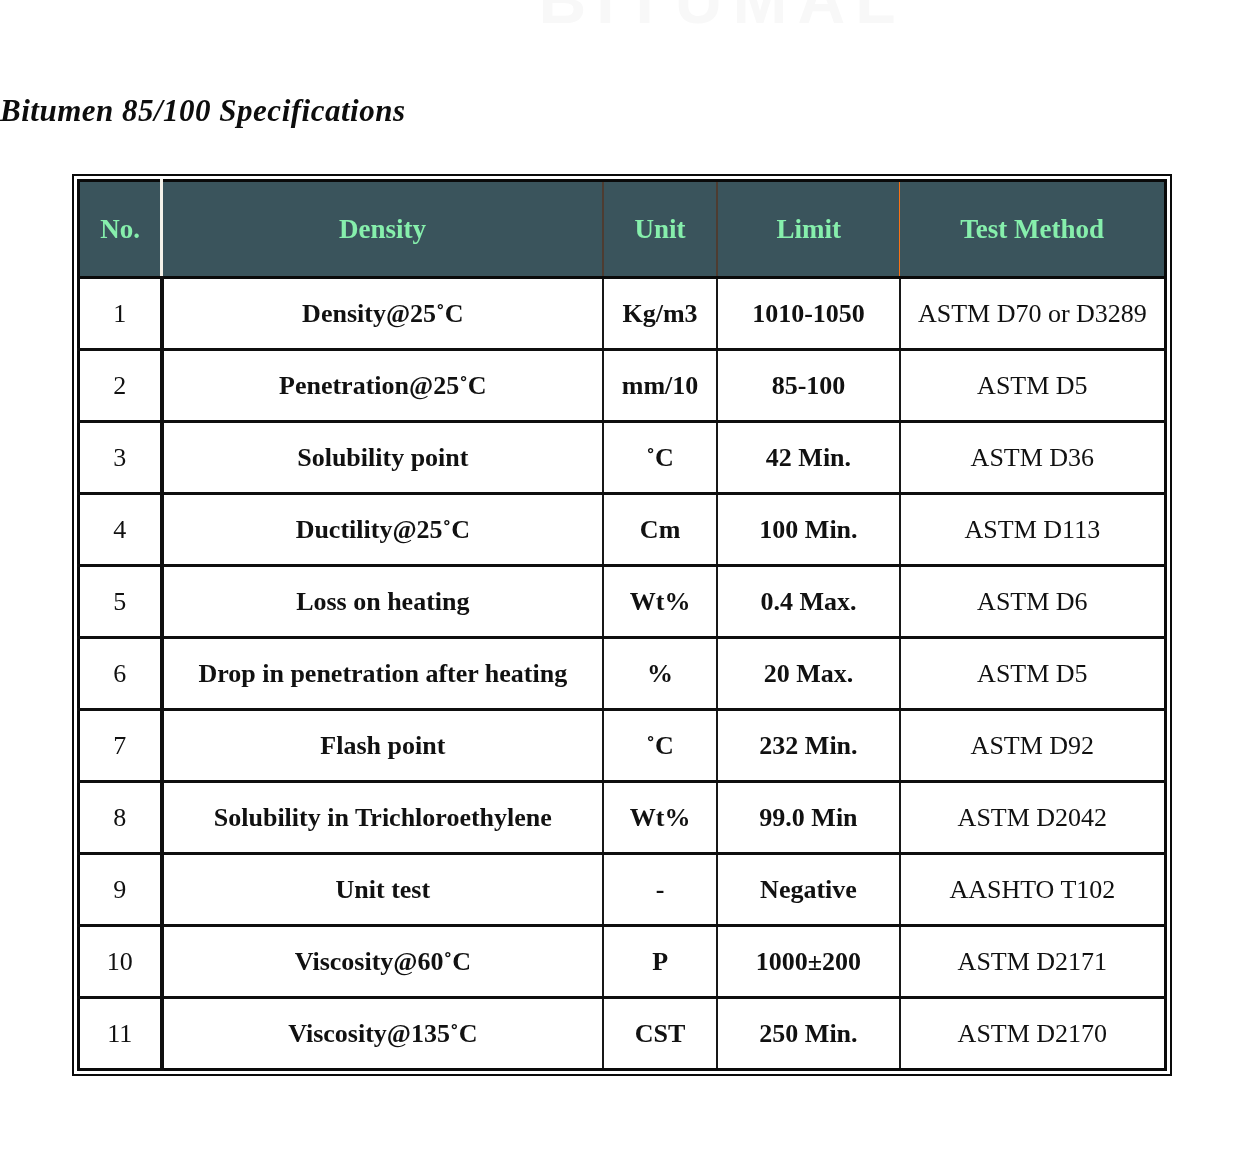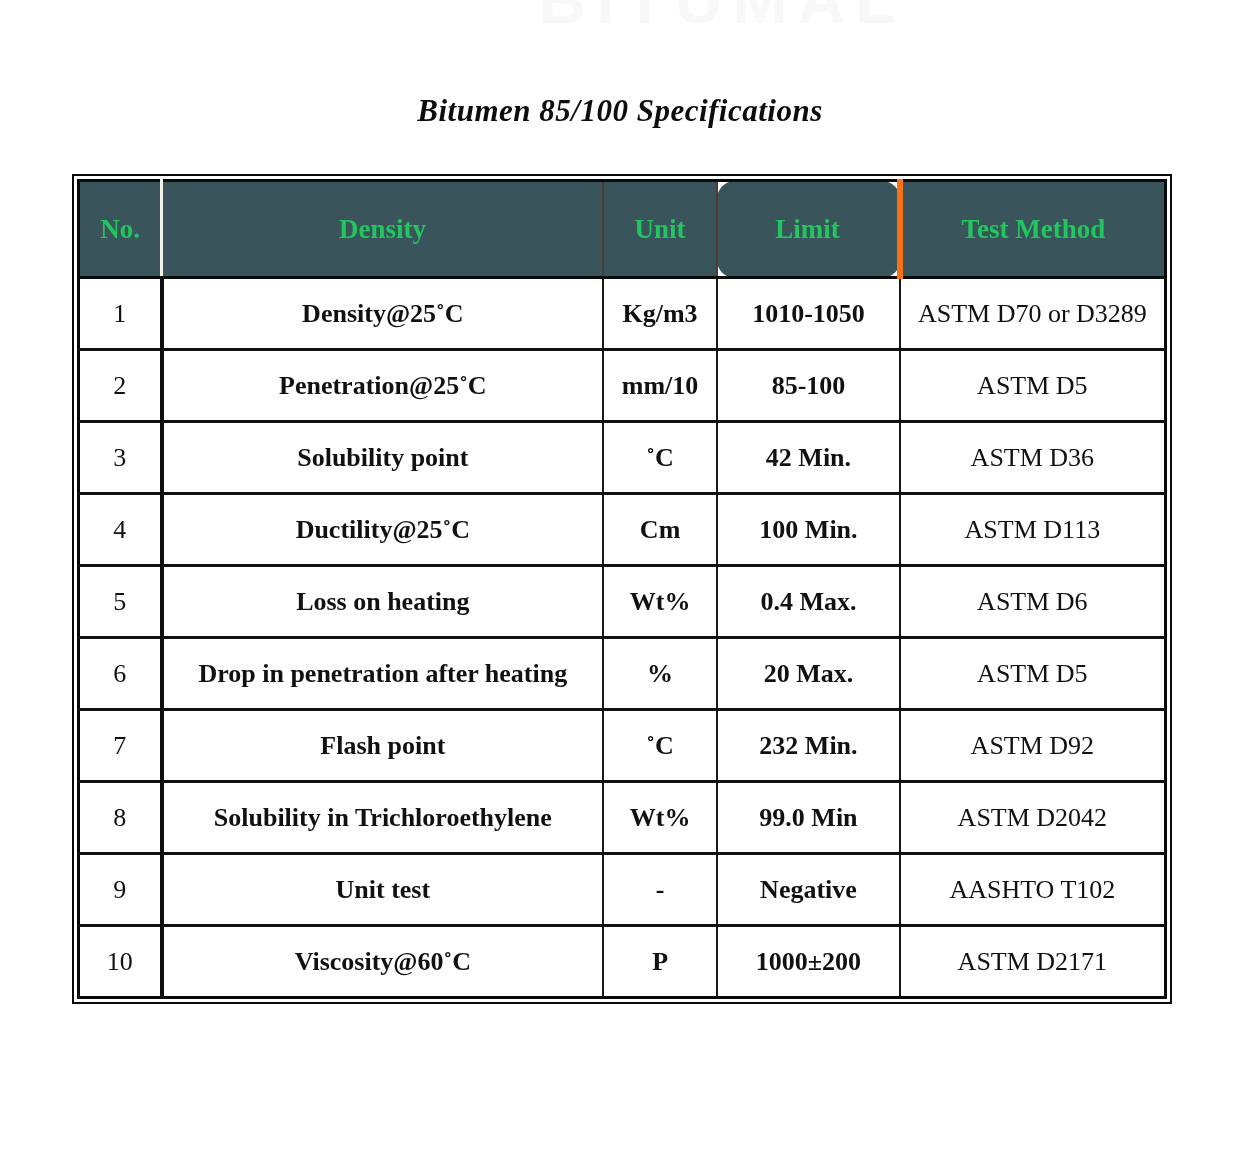--- a/index.html
+++ b/index.html
@@ -23,21 +23,21 @@
     letter-spacing: 10px;
     color: #f8f8f8;
     white-space: nowrap;
     user-select: none;
   }
   .page-title {
     position: absolute;
     top: 93px;
     left: 0;
     width: 1240px;
-    text-align: center;
+    text-align: left;
     font-weight: bold;
     font-style: italic;
     font-size: 31px;
     color: #0d0d0d;
     letter-spacing: 0.5px;
   }
   .table-frame {
     position: absolute;
     left: 72px;
     top: 174px;
@@ -54,28 +54,28 @@
   }
   table.spec th, table.spec td {
     text-align: center;
     vertical-align: middle;
     padding: 0 4px;
     overflow: hidden;
   }
   
   table.spec thead th {
     background: #3a545c;
-    color: #22c55e;
+    color: #86efac;
     font-weight: bold;
     font-size: 27px;
     height: 94px;
     border-bottom: 3px solid #0a0a0a;
   }
   th.c-no    { border-right: 3px solid #f5f2ea; }
-  th.c-limit { border-right: 6px solid #f97316; border-radius: 18px; }
+  th.c-limit { border-right: 1px solid #f97316; }
   th.c-analysis, th.c-unit { border-right: 2px solid #4d3c31; }
   
   table.spec tbody td {
     background: #ffffff;
     color: #111111;
     font-size: 26px;
     height: 69px;
   }
   table.spec tbody tr + tr td { border-top: 3px solid #0f0f0f; }
   td.c-no { border-right: 4px solid #0f0f0f; }
@@ -171,15 +171,22 @@
           <td class="c-limit">Negative</td>
           <td class="c-method">AASHTO T102</td>
         </tr>
         <tr class="row-alt">
           <td class="c-no">10</td>
           <td class="c-analysis">Viscosity@60˚C</td>
           <td class="c-unit">P</td>
           <td class="c-limit">1000±200</td>
           <td class="c-method">ASTM D2171</td>
         </tr>
+        <tr>
+          <td class="c-no">11</td>
+          <td class="c-analysis">Viscosity@135˚C</td>
+          <td class="c-unit">CST</td>
+          <td class="c-limit">250 Min.</td>
+          <td class="c-method">ASTM D2170</td>
+        </tr>
       </tbody>
   </table>
 </div>
 
 </body></html>

